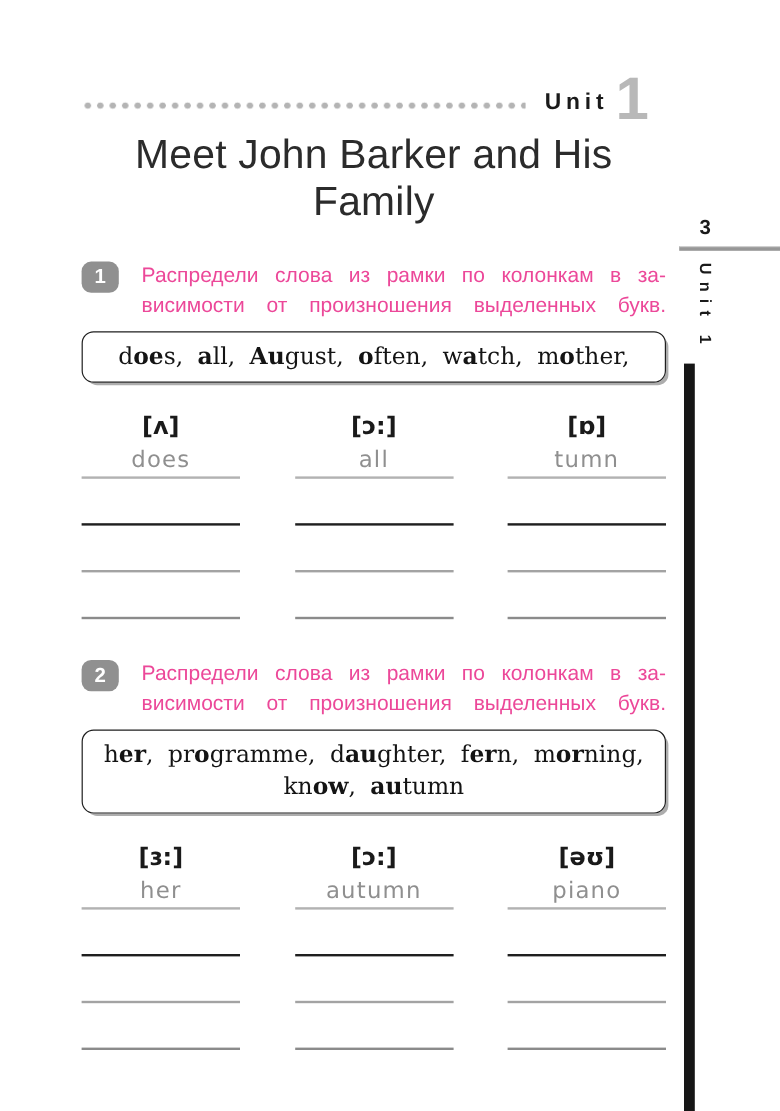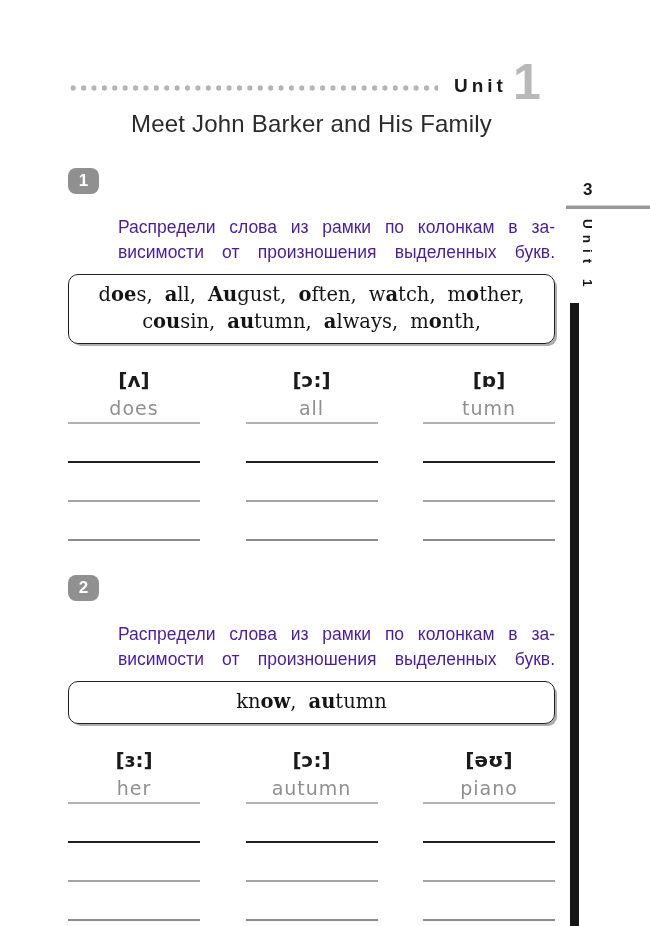--- a/index.html
+++ b/index.html
@@ -19,33 +19,33 @@
   }
   .unit-word{
     font-weight:bold;font-size:19px;letter-spacing:4px;color:#1a1a1a;
     margin-left:16px;margin-top:3px;white-space:nowrap;
   }
   .unit-big-num{
     font-weight:bold;font-size:50px;line-height:44px;color:#b8b8b8;
     margin-left:6px;margin-top:-12px;
   }
   .page-title{
-    font-size:24px;font-weight:400;color:#2b2b2b;text-align:center;
+    font-size:34px;font-weight:400;color:#2b2b2b;text-align:center;
     margin-top:6px;letter-spacing:0.2px;
   }
 
   
   .exercise{margin-top:29px;}
   .ex-head{display:flex;}
   .badge{
     flex:0 0 auto;width:31px;height:26px;background:#909090;border-radius:8px;
     color:#ffffff;font-weight:bold;font-size:17px;line-height:26px;text-align:center;
     margin-top:1px;
   }
-  .instruction{margin-left:19px;width:437px;font-size:17.5px;line-height:25px;color:#4c1d95;margin-top:48px;}
+  .instruction{margin-left:19px;width:437px;font-size:17.5px;line-height:25px;color:#ec4899;}
   .instr-line{text-align:justify;text-align-last:justify;}
 
   .word-box{
     margin-top:9px;border:1.6px solid #1f1f1f;border-radius:10px;
     box-shadow:3px 3px 0 -1px #adadad;
     padding:6px 10px 8px 10px;
     font-family:"DejaVu Serif","Liberation Serif",serif;
     font-size:19.5px;line-height:27px;text-align:center;color:#141414;
   }
   .box-line{white-space:nowrap;}
@@ -107,21 +107,20 @@
       <div class="ex-head">
         <div class="badge">1</div>
         <div class="instruction">
           <div class="instr-line">Распредели слова из рамки по колонкам в за-</div>
           <div class="instr-line">висимости от произношения выделенных букв.</div>
         </div>
       </div>
 
       <div class="word-box">
           <div class="box-line"><span class="word">d<b>oe</b>s,</span><span class="word"><b>a</b>ll,</span><span class="word"><b>Au</b>gust,</span><span class="word"><b>o</b>ften,</span><span class="word">w<b>a</b>tch,</span><span class="word">m<b>o</b>ther,</span></div>
-          <div class="box-line"><span class="word">c<b>ou</b>sin,</span><span class="word"><b>au</b>tumn,</span><span class="word"><b>a</b>lways,</span><span class="word">m<b>o</b>nth,</span></div>
         </div>
 
       <div class="cols">
         <div class="col">
           <div class="ph">[ʌ]</div>
           <div class="ans-line"><span class="ans">does</span></div>
           <div class="blank b1"></div>
           <div class="blank b2"></div>
           <div class="blank b3"></div>
         </div>
@@ -145,20 +144,21 @@
     <div class="exercise" style="margin-top:33px;">
       <div class="ex-head">
         <div class="badge">2</div>
         <div class="instruction">
           <div class="instr-line">Распредели слова из рамки по колонкам в за-</div>
           <div class="instr-line">висимости от произношения выделенных букв.</div>
         </div>
       </div>
 
       <div class="word-box">
+          <div class="box-line"><span class="word">h<b>er</b>,</span><span class="word">pr<b>o</b>gramme,</span><span class="word">d<b>au</b>ghter,</span><span class="word">f<b>er</b>n,</span><span class="word">m<b>or</b>ning,</span></div>
           <div class="box-line"><span class="word">kn<b>ow</b>,</span><span class="word"><b>au</b>tumn</span></div>
         </div>
 
       <div class="cols">
         <div class="col">
           <div class="ph">[ɜ:]</div>
           <div class="ans-line"><span class="ans">her</span></div>
           <div class="blank b1"></div>
           <div class="blank b2"></div>
           <div class="blank b3"></div>

